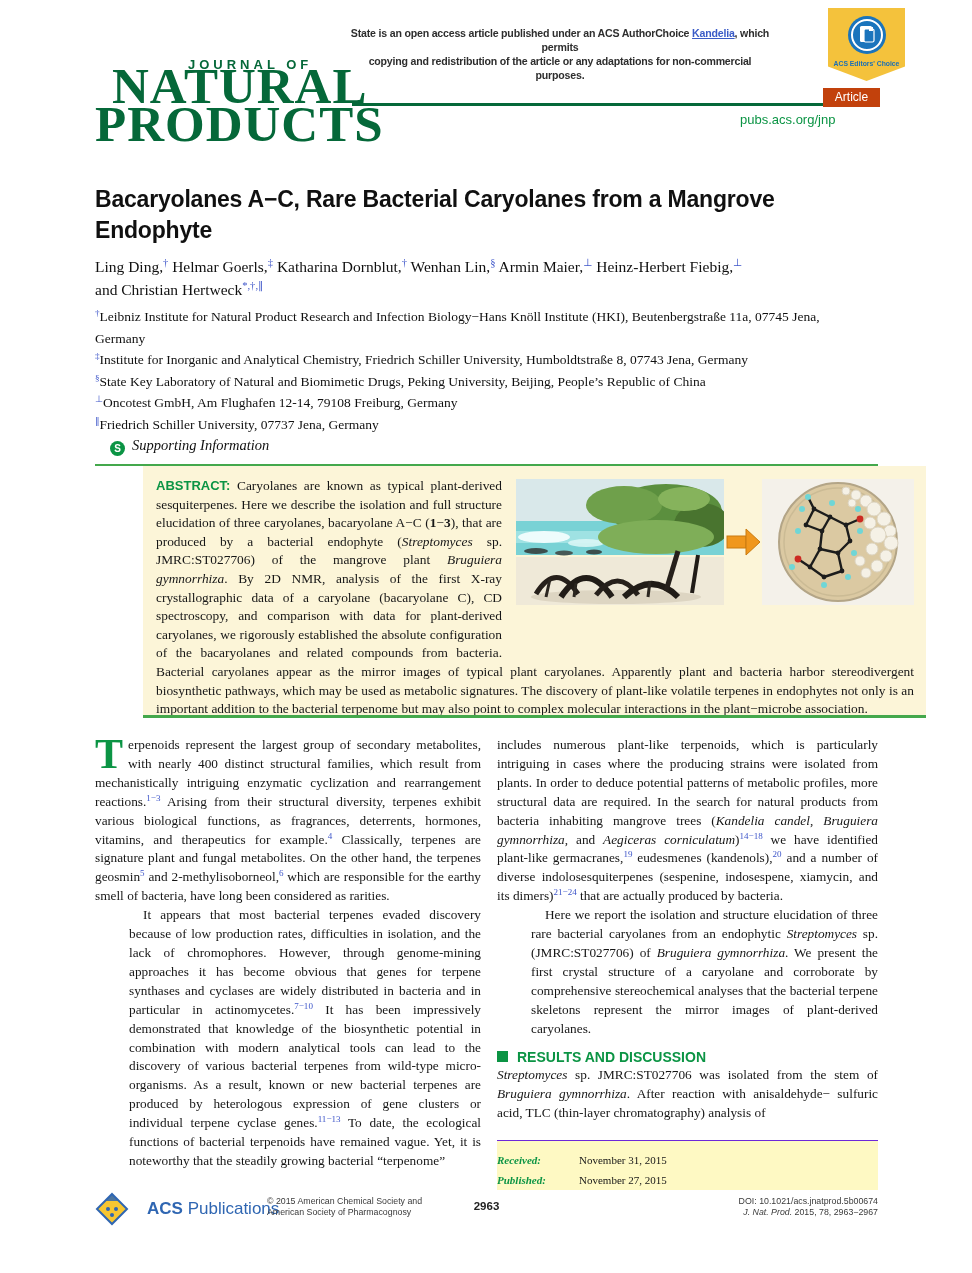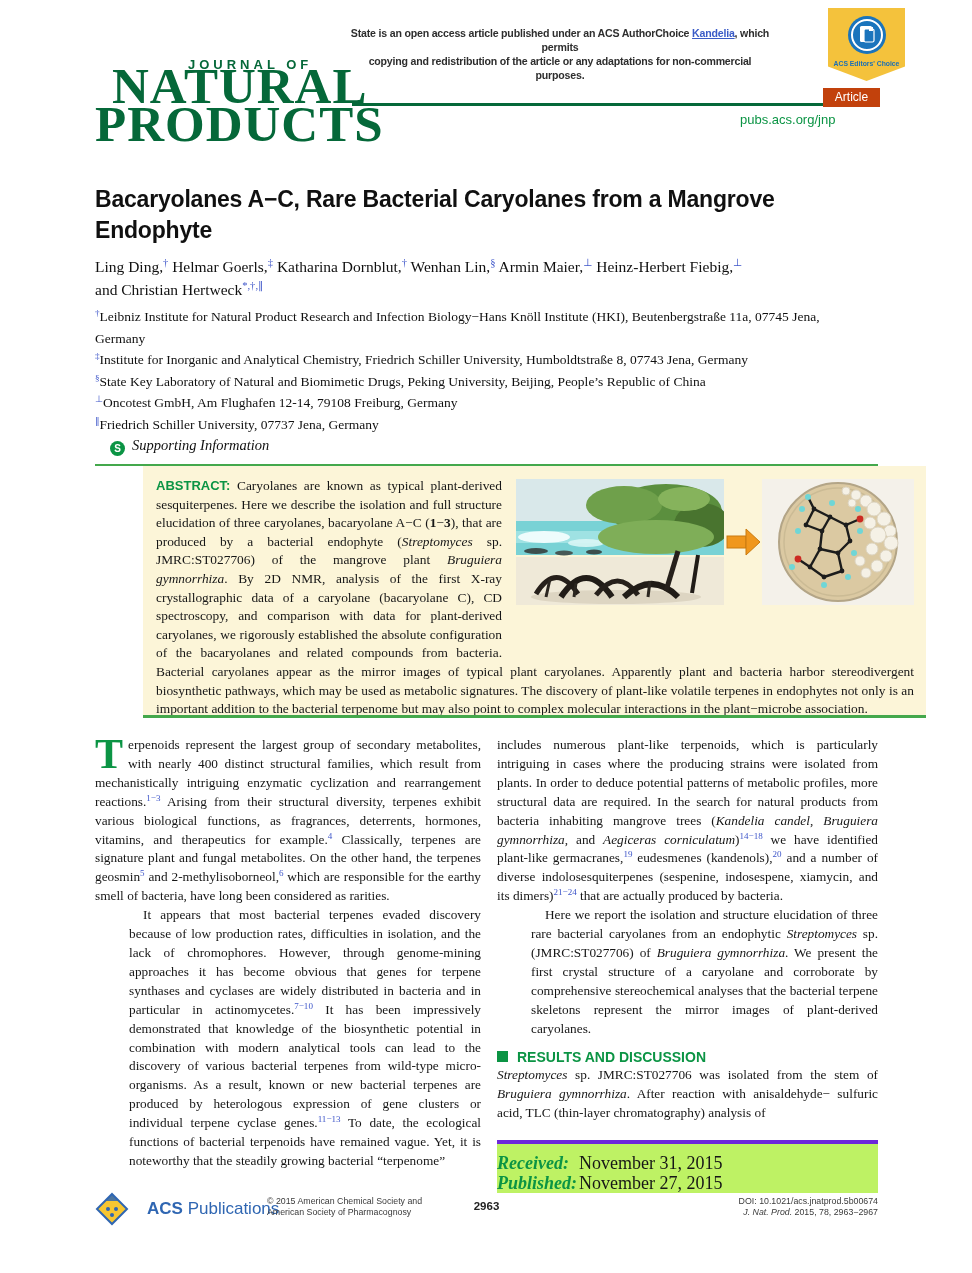--- a/index.html
+++ b/index.html
@@ -98,22 +98,22 @@
   .dropcap {
     float:left; font-family:"Liberation Serif", serif; font-weight:bold;
     font-size:42px; line-height:35px; color:#0b9444; padding:1px 5px 0 0;
   }
   .section-header {
     margin:9px 0 0 0; font-family:"Liberation Sans", sans-serif; font-weight:bold;
     font-size:14px; color:#0b9444; text-align:left;
   }
   .section-header .sq { display:inline-block; width:11px; height:11px; background:#0b9444; margin-right:9px; }
   .received-block {
-    position:absolute; left:497px; top:1140px; width:381px; background:#bef264;
-    border-top:4px solid #6d28d9; padding-top:9px; font-size:18px; line-height:20px;
+    position:absolute; left:497px; top:1140px; width:381px; background:#fef9c3;
+    border-top:1px solid #6d28d9; padding-top:9px; font-size:11px; line-height:20px;
   }
   .received-block .row { display:flex; }
   .received-block .lbl {
     width:82px; color:#0b9444; font-weight:bold; font-style:italic;
   }
   
   .footer { position:absolute; left:95px; top:1192px; width:783px; height:40px; }
   .acs-pub-logo { position:absolute; left:0; top:0; display:flex; align-items:center; }
   .acs-pub-text { font-family:"Liberation Sans", sans-serif; font-size:17px; color:#2f66b2; margin-left:18px; }
   .acs-pub-text b { font-weight:bold; }

